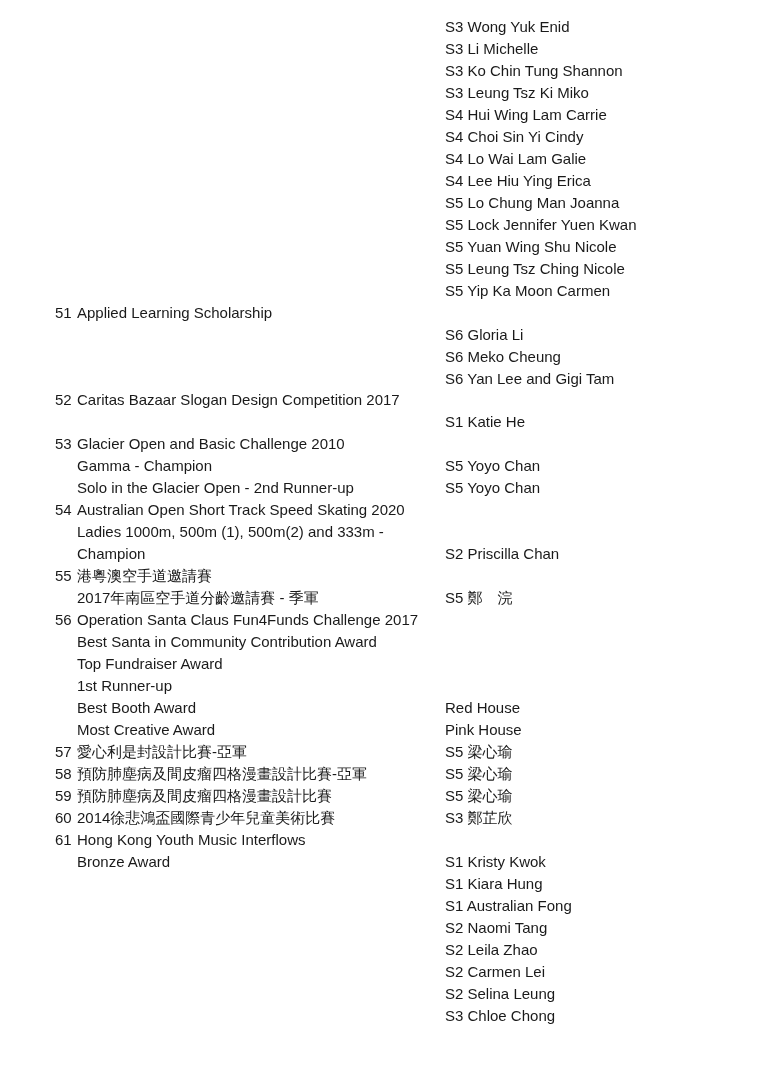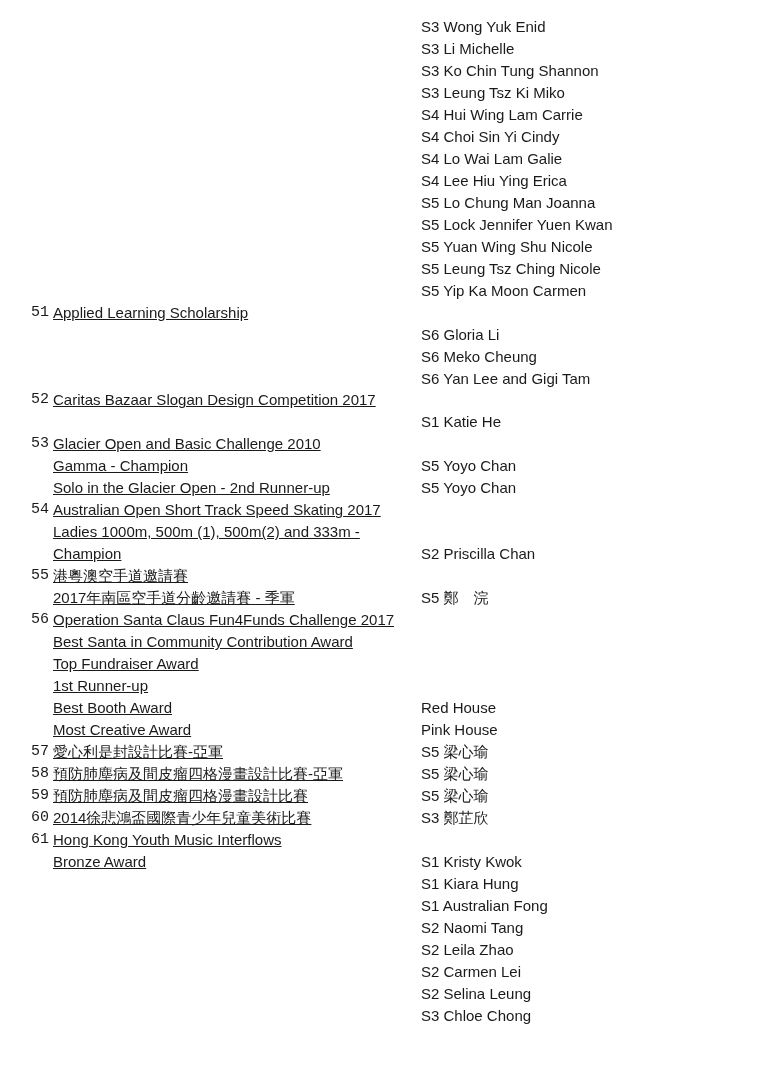--- a/index.html
+++ b/index.html
@@ -24,31 +24,29 @@
     right: 0;
   }
   .row {
     display: flex;
     height: 21.98px;
     line-height: 21.98px;
     white-space: nowrap;
   }
   .num {
     display: inline-block;
-    margin-left: 31px;
+    margin-left: 55px;
     width: 22px;
     flex: 0 0 22px;
-    font-family: Liberation Mono, monospace;
   }
   .award {
     display: inline-block;
     width: 368px;
     flex: 0 0 368px;
     overflow: visible;
-    text-decoration: underline;
   }
   .name {
     flex: 1 1 auto;
   }
 </style>
 </head>
 <body>
 
 <div class="page" style="background: rgb(255, 255, 255); color: rgb(26, 26, 26);">
   <div class="rows">
@@ -180,21 +178,21 @@
   </div>
 
   <div class="row">
     <span class="num"></span>
     <span class="award">Solo in the Glacier Open - 2nd Runner-up</span>
     <span class="name">S5 Yoyo Chan</span>
   </div>
 
   <div class="row">
     <span class="num">54</span>
-    <span class="award">Australian Open Short Track Speed Skating 2017</span>
+    <span class="award">Australian Open Short Track Speed Skating 2020</span>
     <span class="name"></span>
   </div>
 
   <div class="row">
     <span class="num"></span>
     <span class="award">Ladies 1000m, 500m (1), 500m(2) and 333m -</span>
     <span class="name"></span>
   </div>
 
   <div class="row">

